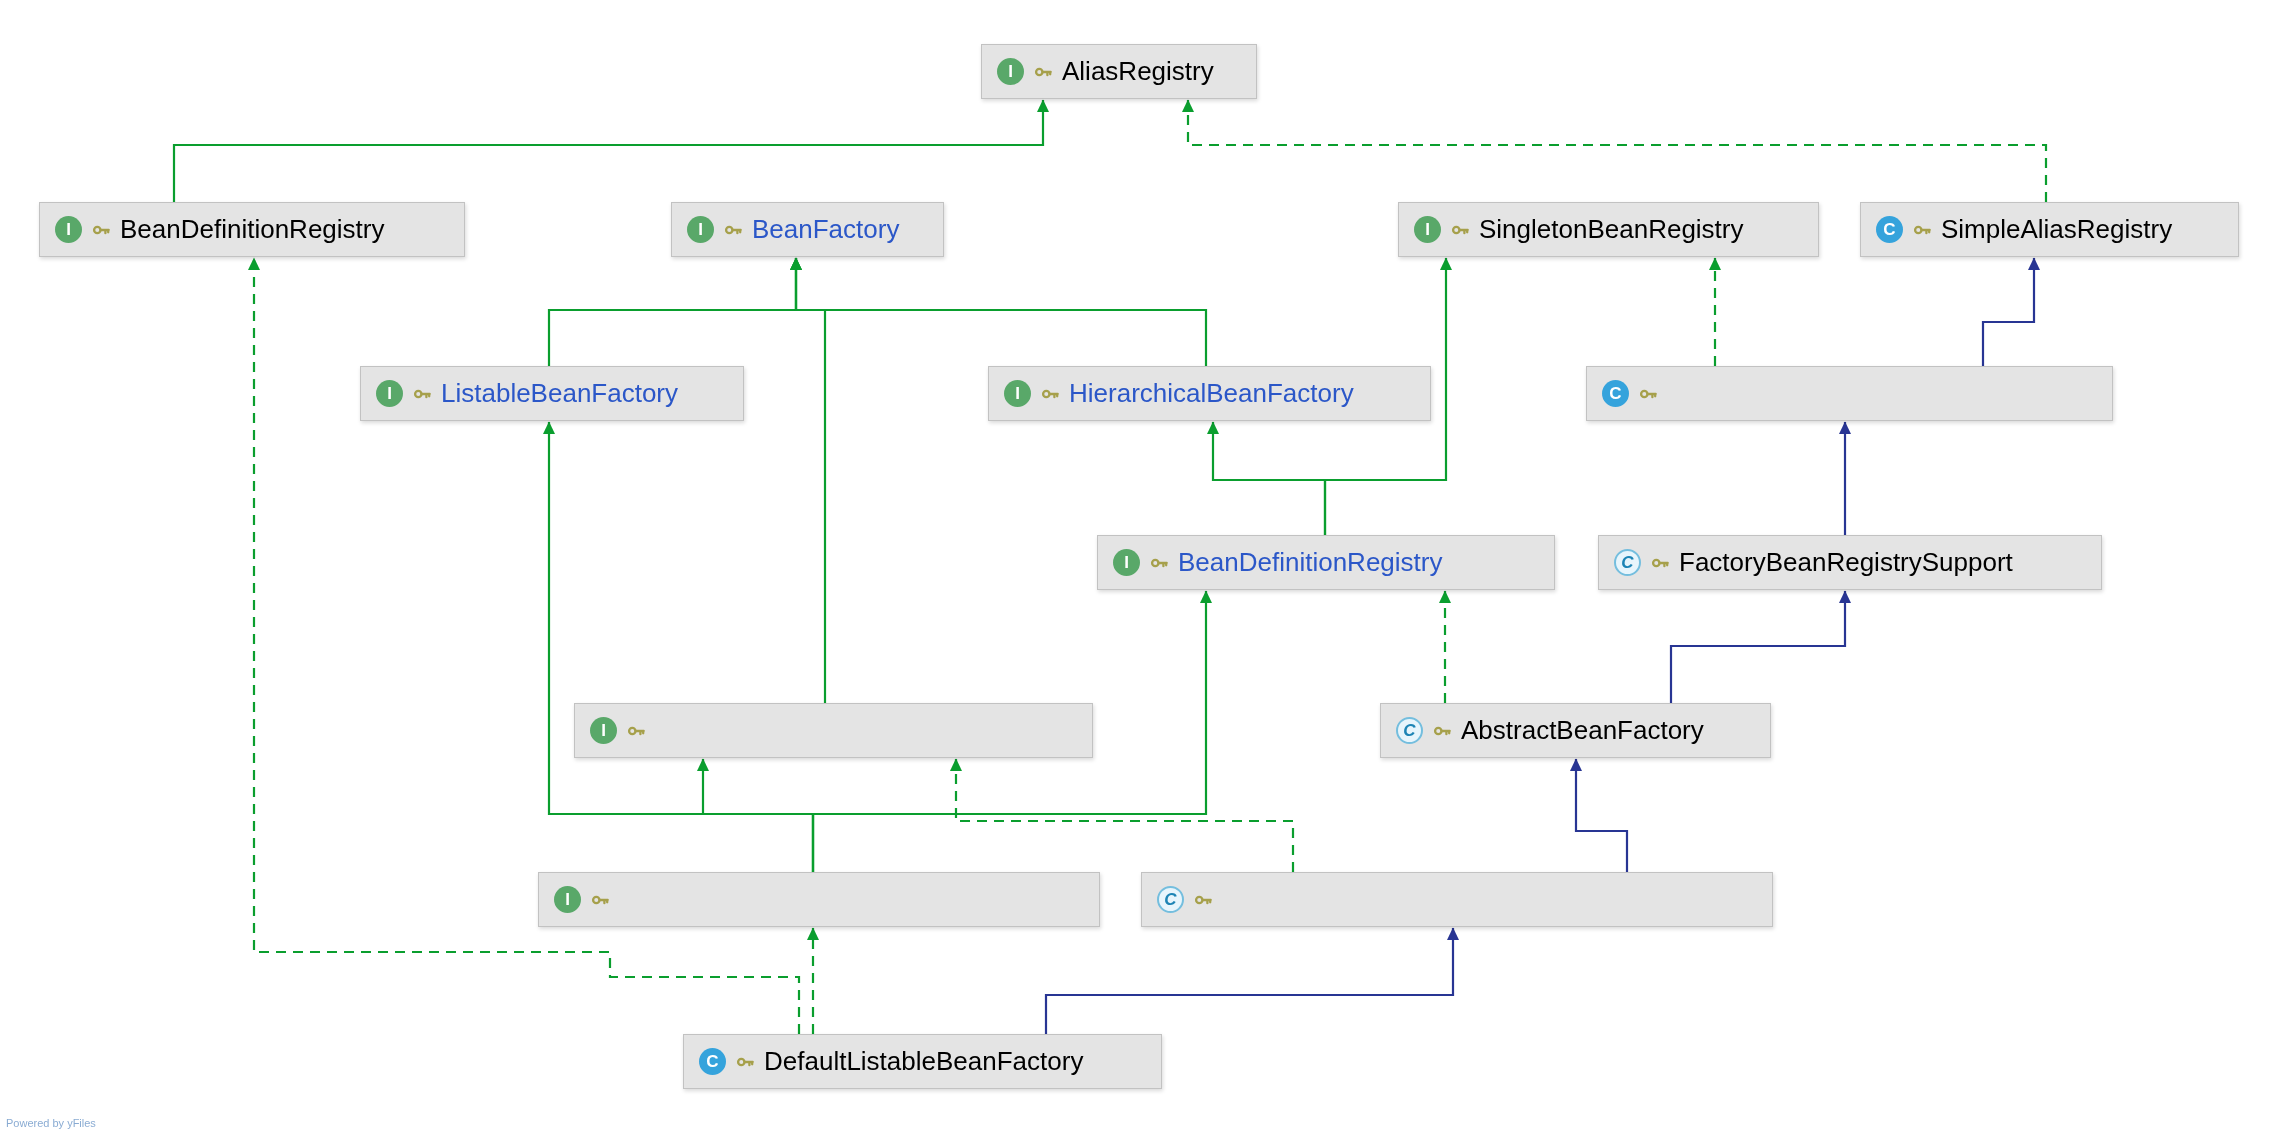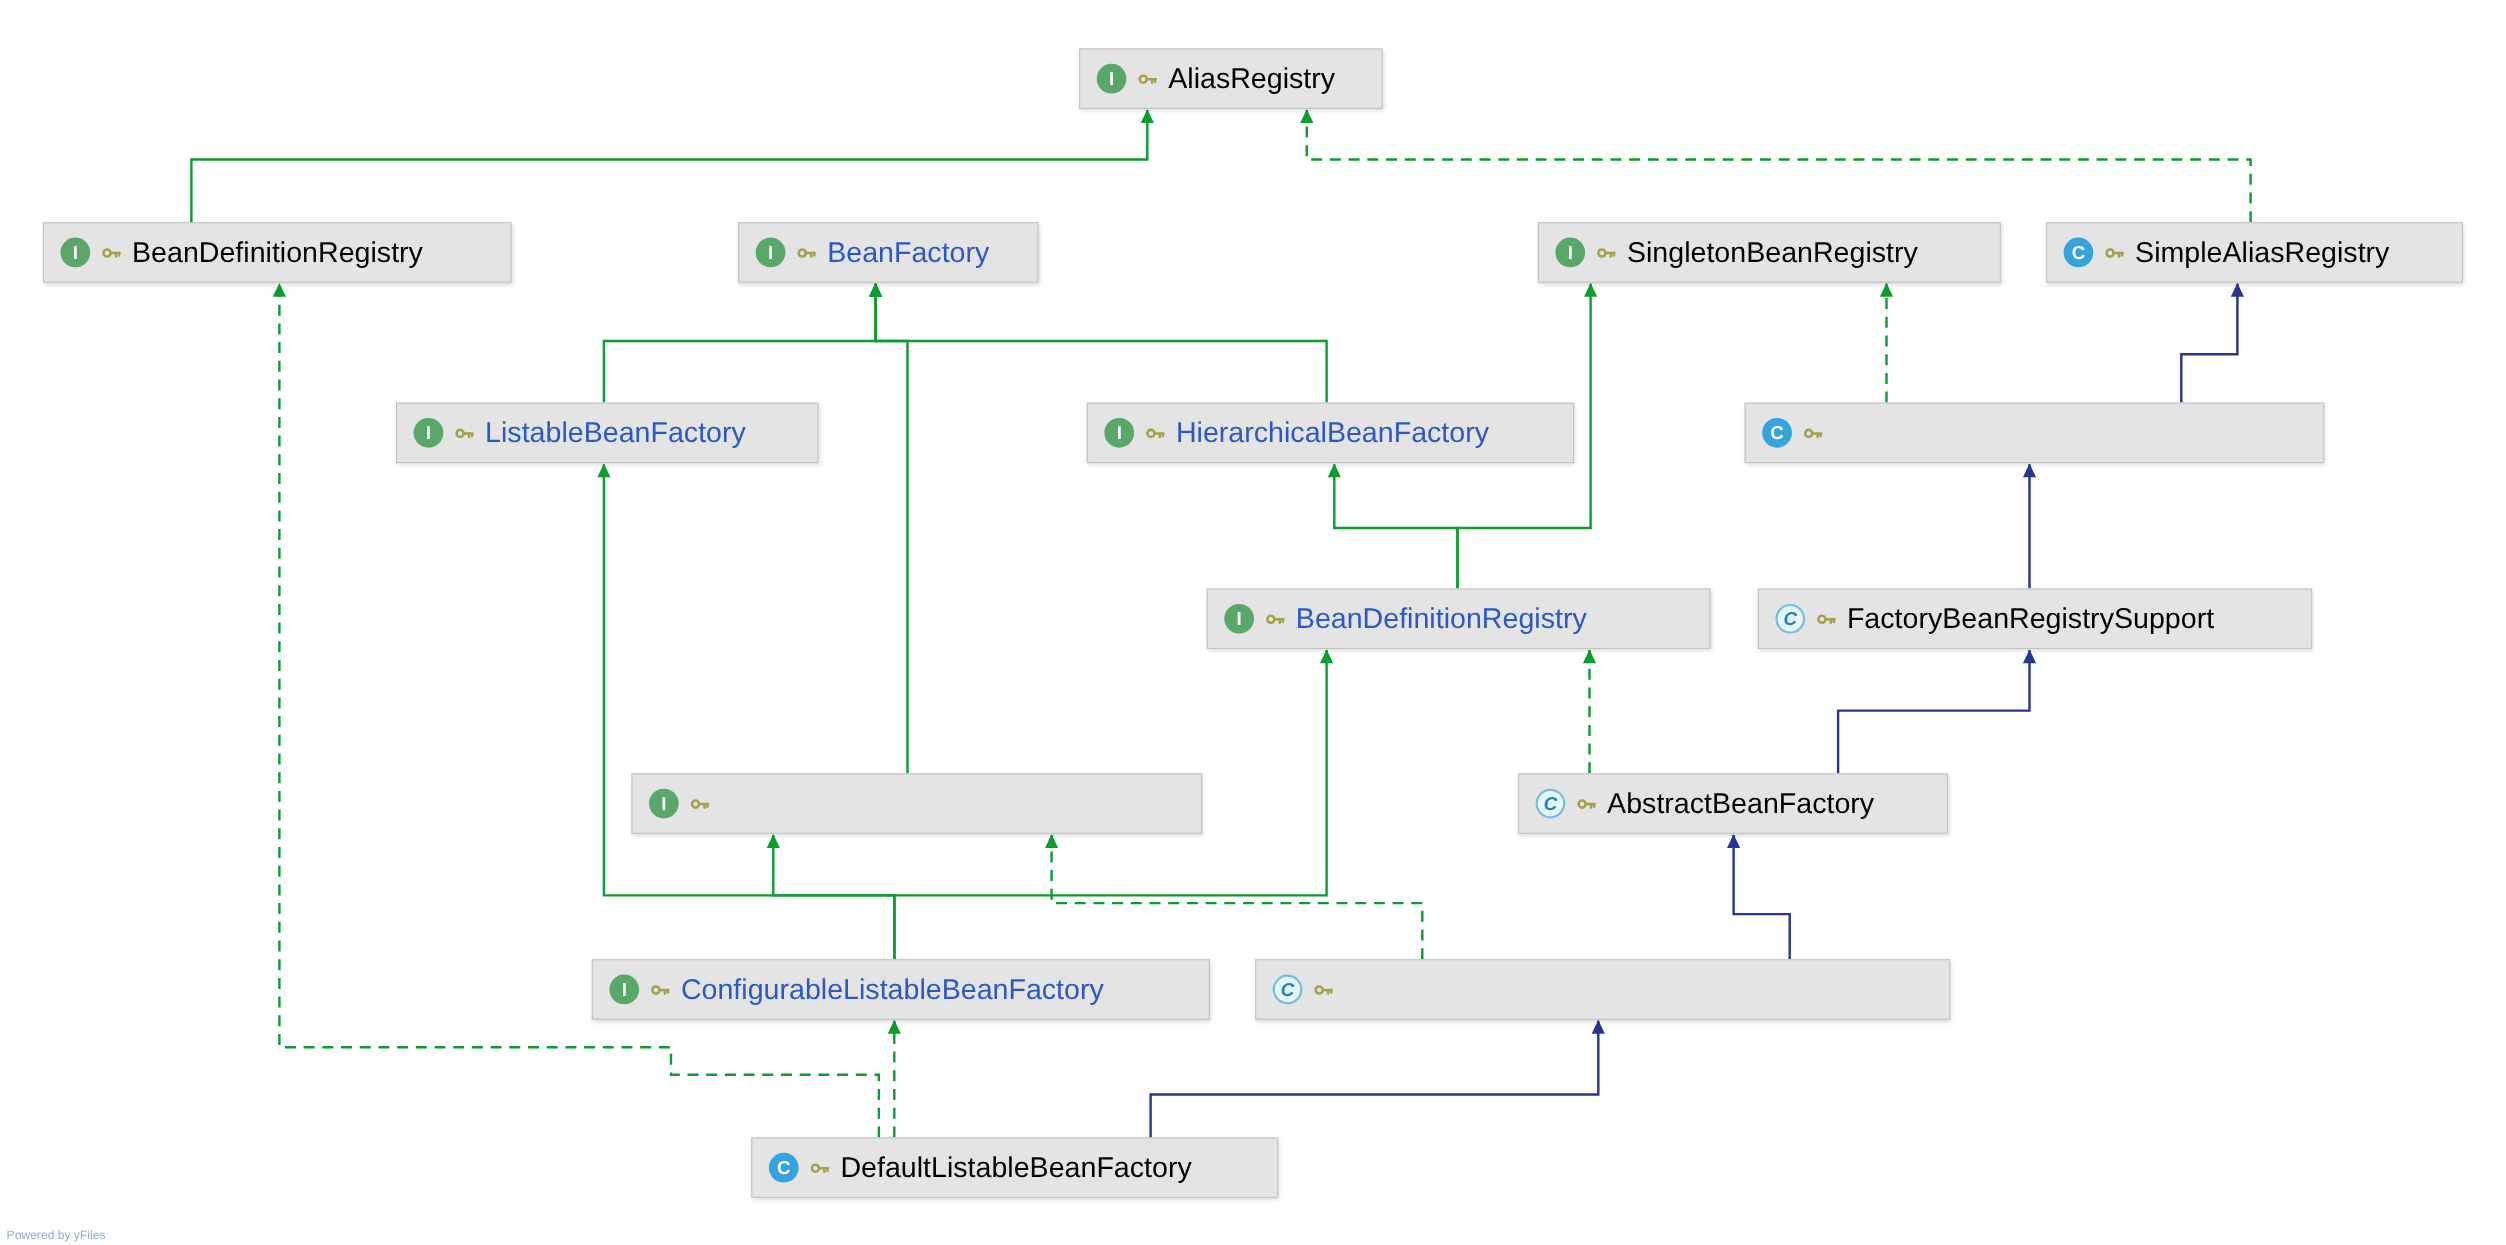--- a/index.html
+++ b/index.html
@@ -228,21 +228,20 @@
         <span class="label" style="color: var(--label-black);">AbstractBeanFactory</span>
       </div>
       <div class="node" style="left: 538px; top: 872px; width: 562px; height: 55px;">
         <span class="badge interface">I</span>
         <span class="key-icon">
           <svg width="20" height="20" viewBox="0 0 20 20" fill="none">
             <circle cx="6.3" cy="10" r="3.2" stroke="currentColor" stroke-width="2.3"></circle>
             <path d="M9.5 10h8.2M14.4 10v3.2M17.2 10v2.3" stroke="currentColor" stroke-width="2.3" stroke-linecap="round"></path>
           </svg>
         </span>
-        <span class="label" style="color: var(--label-blue);">ConfigurableListableBeanFactory</span>
       </div>
       <div class="node" style="left: 1141px; top: 872px; width: 632px; height: 55px;">
         <span class="badge abstract">C</span>
         <span class="key-icon">
           <svg width="20" height="20" viewBox="0 0 20 20" fill="none">
             <circle cx="6.3" cy="10" r="3.2" stroke="currentColor" stroke-width="2.3"></circle>
             <path d="M9.5 10h8.2M14.4 10v3.2M17.2 10v2.3" stroke="currentColor" stroke-width="2.3" stroke-linecap="round"></path>
           </svg>
         </span>
       </div>

